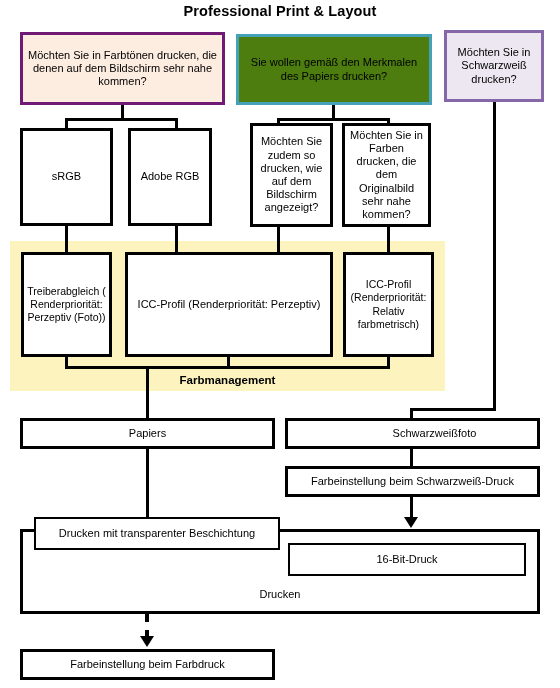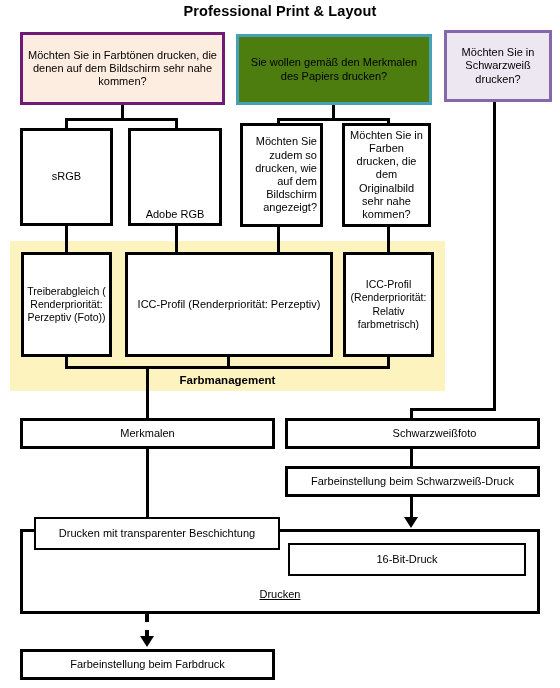--- a/index.html
+++ b/index.html
@@ -79,21 +79,20 @@
   
   .container-box {
     border: 3px solid #000000;
     background: #ffffff;
     z-index: 4;
   }
   .container-label {
     font-size: 11px;
     text-align: center;
     z-index: 6;
-    text-decoration: underline;
   }
 
   
   .ln { background: #000000; z-index: 3; }
   .ln-v { width: 3px; }
   .ln-h { height: 3px; }
 
   
   .ln-dash {
     width: 0;
@@ -120,21 +119,21 @@
   <div class="abs region-yellow" style="left:10px; top:241px; width:435px; height:150px;"></div>
 
   <div class="abs box box-q-orange" style="left:20px; top:32px; width:205px; height:73px;">
     <span>Möchten Sie in Farbtönen drucken, die denen auf dem Bildschirm sehr nahe kommen?</span>
   </div>
 
   <div class="abs box box-q-cyan" style="left:236px; top:34px; width:196px; height:71px;">
     <span>Sie wollen gemäß den Merkmalen des Papiers drucken?</span>
   </div>
 
-  <div class="abs box box-q-purple" style="left:444px; top:30px; width:108px; height:72px;justify-content:center;">
+  <div class="abs box box-q-purple" style="left:444px; top:30px; width:100px; height:72px;justify-content:center;">
     <span>Möchten Sie in Schwarzweiß drucken?</span>
   </div>
 
   <div class="abs ln ln-v" style="left:121px; top:105px; width:3px; height:15px;"></div>
 
   <div class="abs ln ln-h" style="left:65px; top:118px; width:113px; height:3px;"></div>
 
   <div class="abs ln ln-v" style="left:65px; top:118px; width:3px; height:12px;"></div>
   <div class="abs ln ln-v" style="left:175px; top:118px; width:3px; height:12px;"></div>
 
@@ -145,25 +144,25 @@
   <div class="abs ln ln-v" style="left:387px; top:118px; width:3px; height:12px;"></div>
 
   <div class="abs ln ln-v" style="left:493px; top:102px; width:3px; height:309px;"></div>
   <div class="abs ln ln-h" style="left:410px; top:408px; width:86px; height:3px;"></div>
   <div class="abs ln ln-v" style="left:410px; top:408px; width:3px; height:12px;"></div>
 
   <div class="abs box" style="left:20px; top:128px; width:93px; height:98px;">
     <span>sRGB</span>
   </div>
 
-  <div class="abs box" style="left:128px; top:128px; width:94px; height:98px;align-items:flex-end;">
+  <div class="abs box" style="left:128px; top:128px; width:84px; height:98px;">
     <span>Adobe RGB</span>
   </div>
 
-  <div class="abs box" style="left:240px; top:123px; width:83px; height:104px;text-align:right;">
+  <div class="abs box" style="left:250px; top:123px; width:83px; height:104px;">
     <span>Möchten Sie zudem so drucken, wie auf dem Bildschirm angezeigt?</span>
   </div>
 
   <div class="abs box" style="left:342px; top:123px; width:89px; height:104px;">
     <span>Möchten Sie in Farben drucken, die dem Originalbild sehr nahe kommen?</span>
   </div>
 
   <div class="abs ln ln-v" style="left:65px; top:224px; width:3px; height:28px;"></div>
   <div class="abs ln ln-v" style="left:175px; top:224px; width:3px; height:28px;"></div>
   <div class="abs ln ln-v" style="left:277px; top:224px; width:3px; height:28px;"></div>
@@ -185,21 +184,21 @@
   <div class="abs ln ln-v" style="left:227px; top:355px; width:3px; height:13px;"></div>
   <div class="abs ln ln-v" style="left:387px; top:355px; width:3px; height:13px;"></div>
 
   <div class="abs ln ln-h" style="left:65px; top:366px; width:325px; height:3px;"></div>
 
   <div class="abs ln ln-v" style="left:146px; top:366px; width:3px; height:54px;"></div>
 
   <div class="abs region-label" style="left:10px; top:374px; width:435px;">Farbmanagement</div>
 
   <div class="abs box" style="left:20px; top:418px; width:255px; height:31px;">
-    <span>Merkmalen</span>
+    <span>Papiers</span>
   </div>
 
   <div class="abs box" style="left:285px; top:418px; width:255px; height:31px;padding-left:47px;">
     <span>Schwarzweißfoto</span>
   </div>
 
   <div class="abs ln ln-v" style="left:410px; top:447px; width:3px; height:22px;"></div>
 
   <div class="abs box" style="left:285px; top:466px; width:255px; height:31px;">
     <span>Farbeinstellung beim Schwarzweiß-Druck</span>

